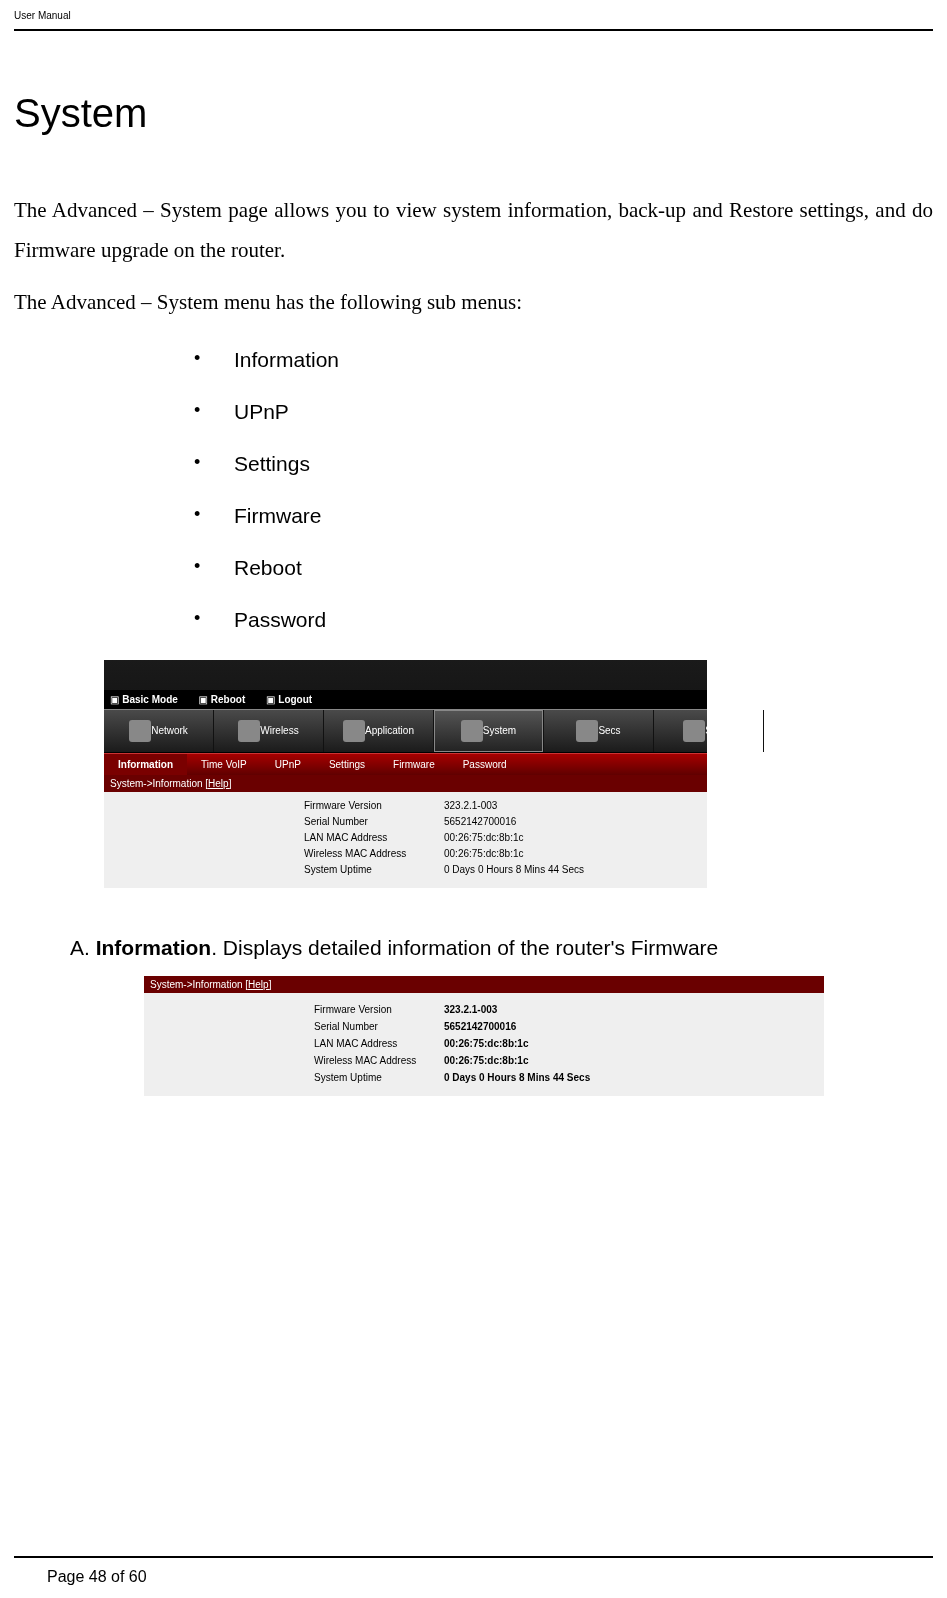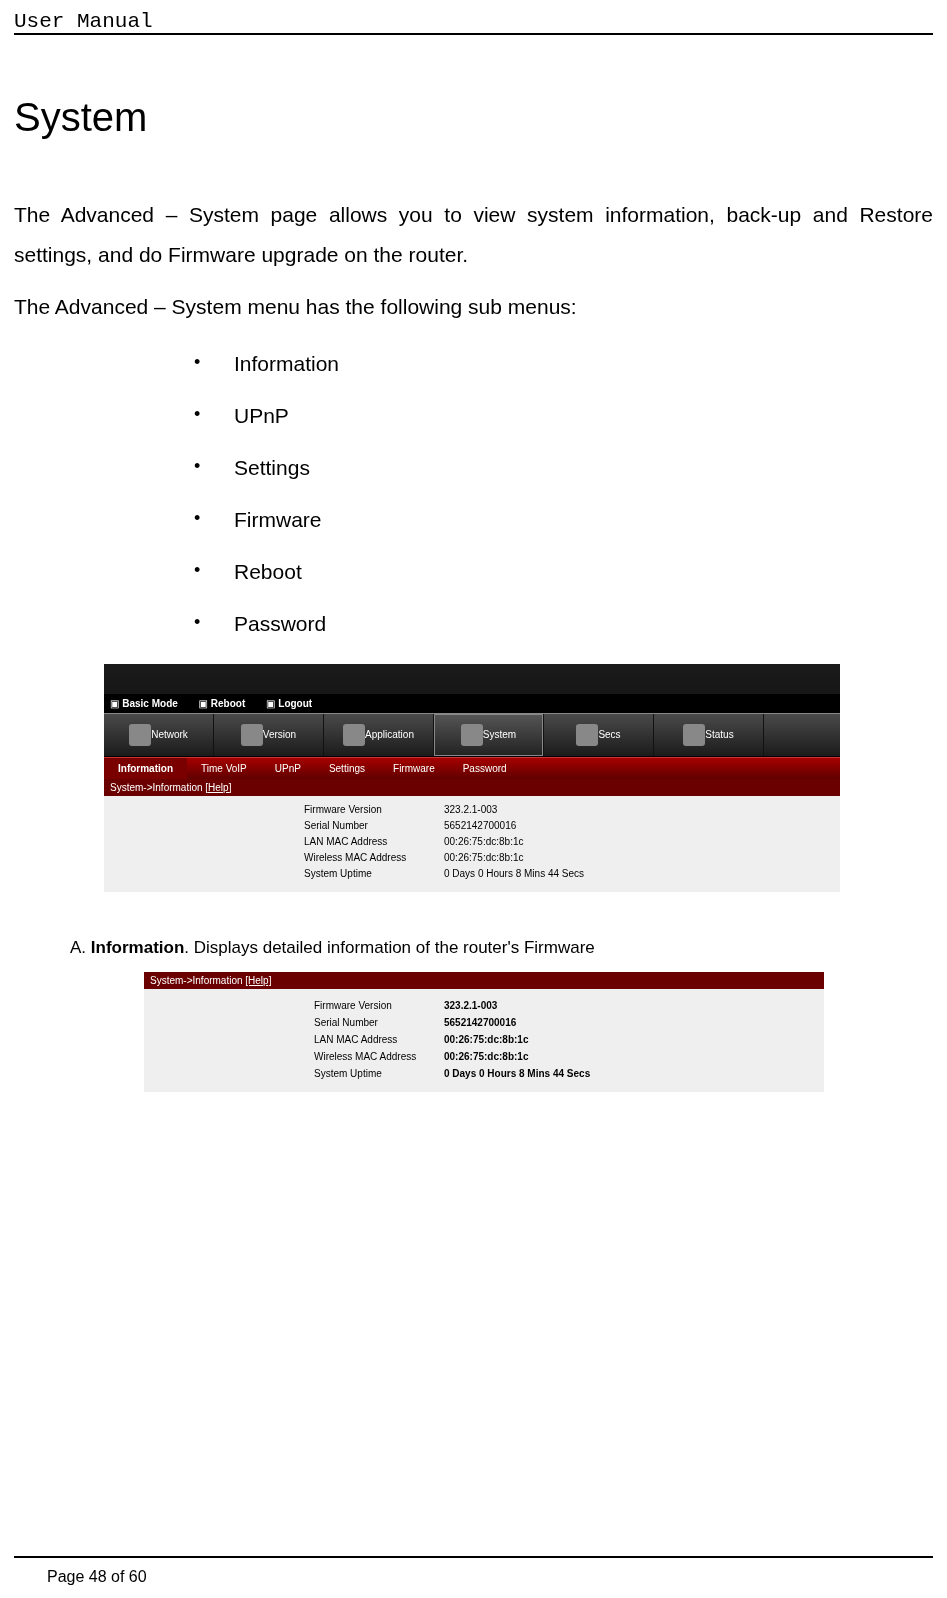--- a/index.html
+++ b/index.html
@@ -7,38 +7,38 @@
     font-family: "Century Gothic", "Avant Garde", Arial, sans-serif;
     font-size: 20px;
     color: #000;
     background: #fff;
     width: 947px;
     height: 1598px;
     position: relative;
     padding: 10px 14px 0 14px;
   }
   .header {
-    font-size: 21px;
-    margin-bottom: 0;
-    font-family: Liberation Mono, monospace;
+    font-size: 10px;
+    margin-bottom: 8px;
   }
   hr.rule {
     border: none;
     border-top: 2px solid #000;
     margin-bottom: 60px;
   }
   h1.page-title {
     font-size: 40px;
     font-weight: 400;
     margin-bottom: 55px;
   }
   .intro p {
     line-height: 1.9;
     font-size: 21px;
     text-align: justify;
+    font-family: Liberation Serif, serif;
   }
   .intro p + p { margin-top: 12px; }
   ul.submenu {
     list-style: none;
     margin: 25px 0 25px 180px;
   }
   ul.submenu li {
     position: relative;
     padding-left: 40px;
     margin-bottom: 28px;
@@ -47,21 +47,21 @@
   ul.submenu li::before {
     content: "•";
     position: absolute;
     left: 0;
     top: 0;
     font-size: 18px;
   }
 
   
   .router-shot {
-    width: 736px;
+    width: 603px;
     margin: 0 auto 40px 90px;
     background: linear-gradient(#1a1a1a, #000);
     font-family: Arial, sans-serif;
     font-size: 11px;
     color: #fff;
   }
   .router-shot .top-bar { height: 30px; }
   .router-shot .link-bar {
     background: #000;
     padding: 4px 6px;
@@ -138,21 +138,21 @@
     background:#efefef;
     color:#000;
     padding:8px 0 10px 170px;
     font-size:10px;
   }
   .info-shot .panel2 .row { display:flex; line-height:1.7; }
   .info-shot .panel2 .row .k { width:130px; }
 
   .section-a {
     margin: 0 0 0 56px;
-    font-size:17px;
+    font-size:21px;
     line-height:1.9;
   }
   .section-a .hang { padding-left: 28px; text-indent:-28px; }
   .section-a .cont { padding-left: 72px; }
 
   .footer {
     position:absolute;
     bottom:12px;
     left:14px;
     right:14px;
@@ -195,21 +195,21 @@
     <span>▣ <b>Reboot</b></span>
     <span>▣ <b>Logout</b></span>
   </div>
   <div class="nav-tabs">
     <div class="tab">
         <span class="ico"></span>
         <span>Network</span>
       </div>
     <div class="tab">
         <span class="ico"></span>
-        <span>Version</span>
+        <span>Wireless</span>
       </div>
     <div class="tab">
         <span class="ico"></span>
         <span>Application</span>
       </div>
     <div class="tab active">
         <span class="ico"></span>
         <span>System</span>
       </div>
     <div class="tab">

